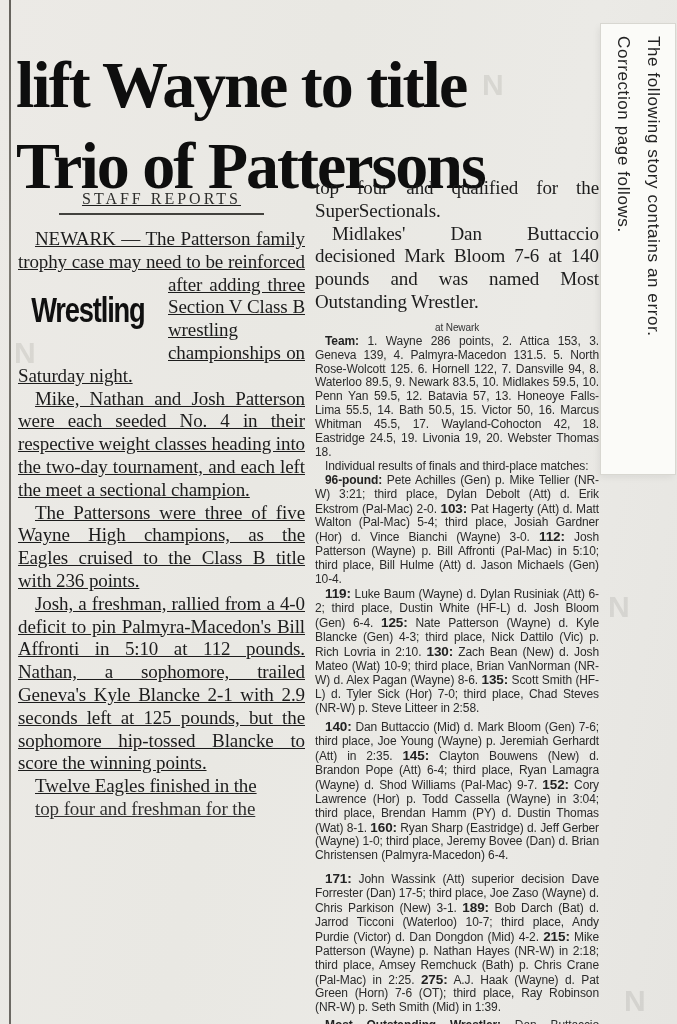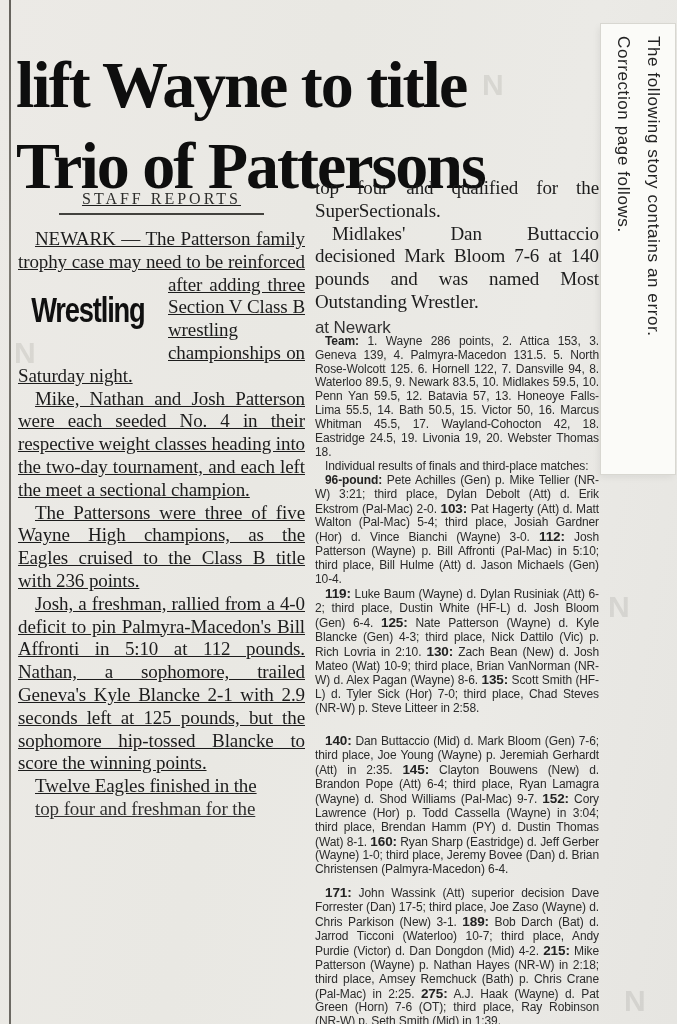--- a/index.html
+++ b/index.html
@@ -40,24 +40,24 @@
   .wrestling-inner{
     font-family:"Liberation Sans",sans-serif;font-weight:700;font-size:35px;letter-spacing:-1.5px;
     transform:scaleX(.78);transform-origin:left center;white-space:nowrap;color:#101010;
   }
   .clip-line{opacity:.9;}
   .agate{
     margin-top:7px;font-family:"Liberation Sans",sans-serif;
     font-size:12px;line-height:13.9px;letter-spacing:-.1px;color:#2b2b2b;
   }
   .agate p{margin:0;text-indent:10px;text-align:justify;hyphens:auto;-webkit-hyphens:auto;}
-  .agate .loc{text-indent:0;font-size:17px;color:#333;}
+  .agate .loc{text-align:center;text-indent:0;font-size:10px;color:#333;}
   .agate b{font-weight:700;color:#222;}
   .agate b.n{font-size:13.5px;}
-  .agate .gap-s{margin-top:18px;}
+  .agate .gap-s{margin-top:4px;}
   .agate .gap-m{margin-top:9px;}
   .wm{
     position:absolute;font-family:"Liberation Sans",sans-serif;font-weight:700;
     font-size:30px;color:rgba(60,60,55,.11);pointer-events:none;
   }
 </style>
 </head>
 <body>
 
 <div class="page">

